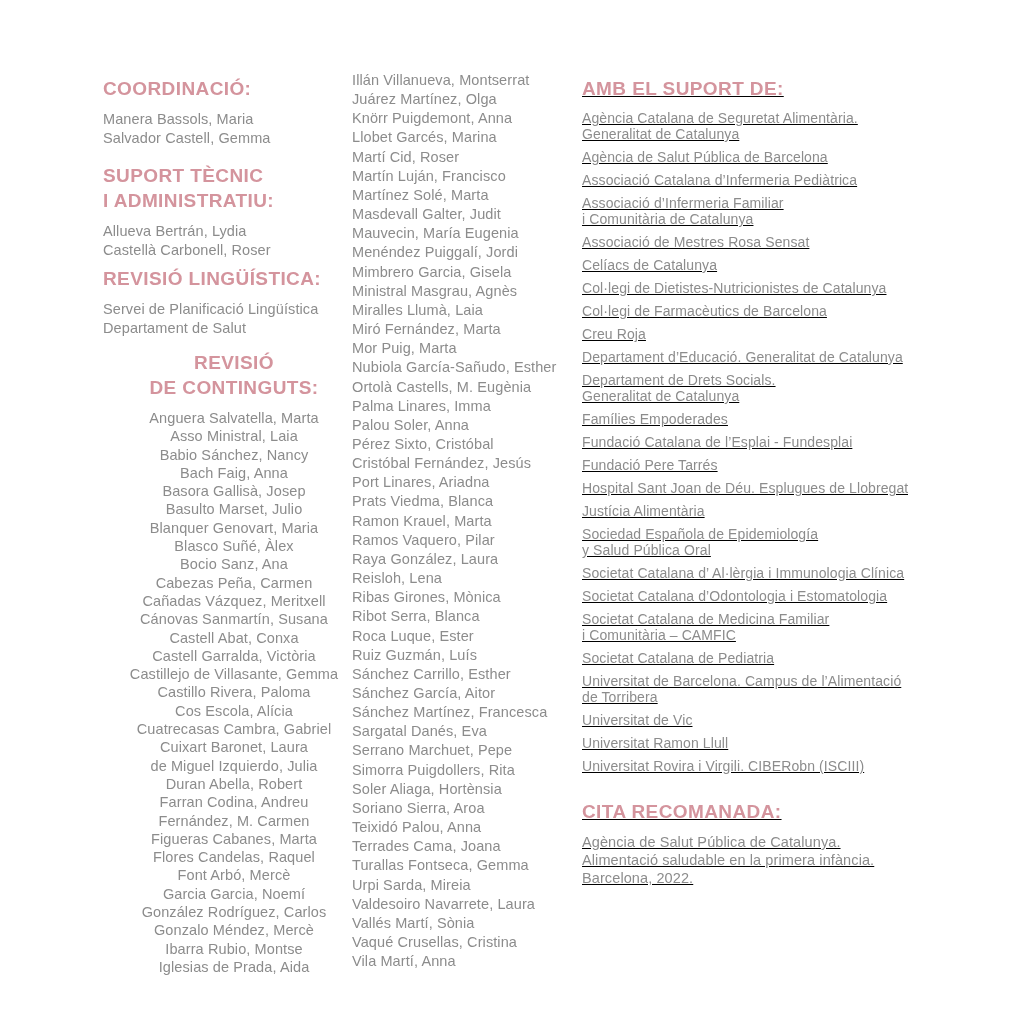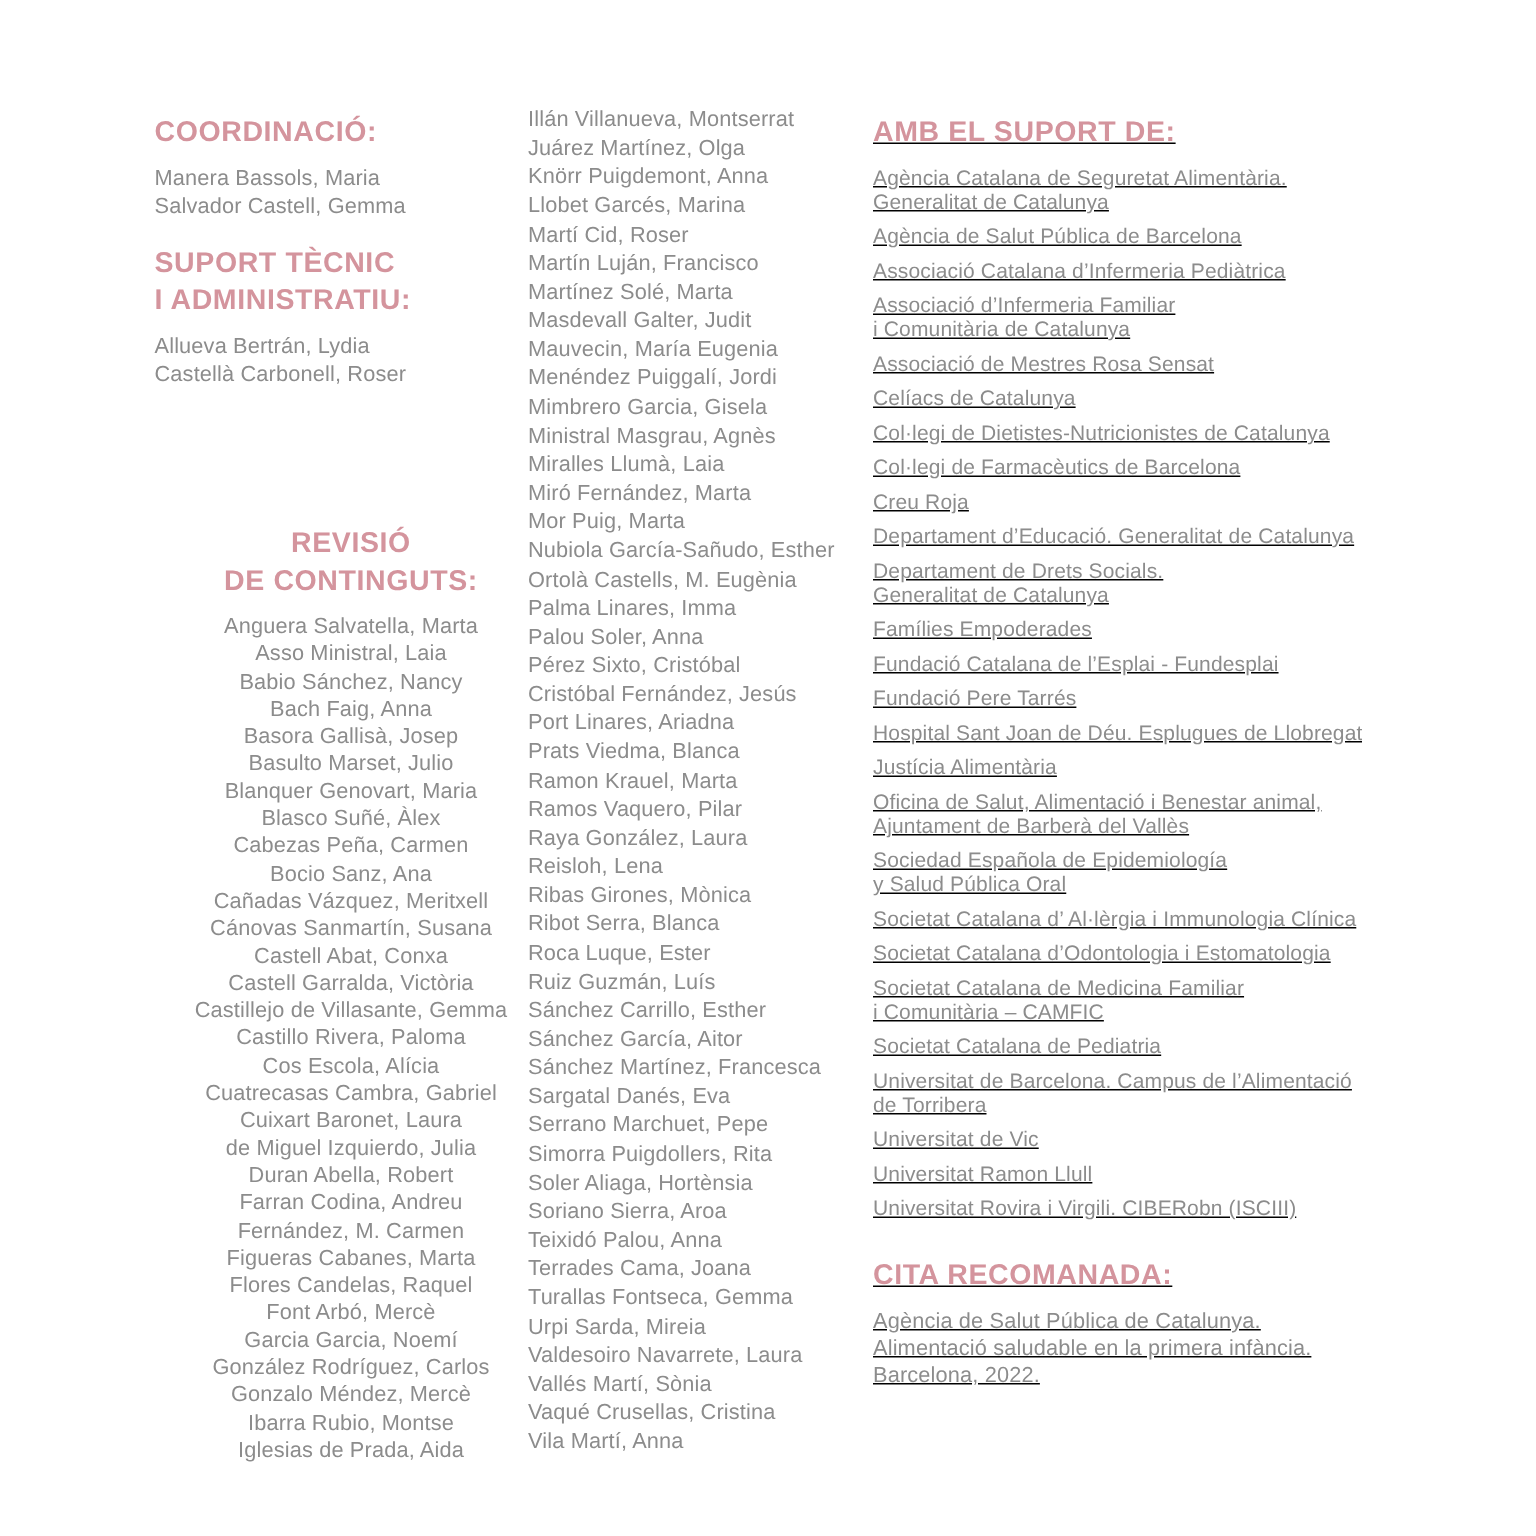--- a/index.html
+++ b/index.html
@@ -48,35 +48,42 @@
 
   <section class="sec sec-1">
     <h3 class="heading">SUPORT TÈCNIC
 I ADMINISTRATIU:</h3>
     <div>
         <div class="body-line">Allueva Bertrán, Lydia</div>
         <div class="body-line">Castellà Carbonell, Roser</div>
       </div>
   </section>
 
+  <section class="sec sec-2">
+    <h3 class="heading">REVISIÓ LINGÜÍSTICA:</h3>
+    <div>
+        <div class="body-line">Servei de Planificació Lingüística</div>
+        <div class="body-line">Departament de Salut</div>
+      </div>
+  </section>
 
   <section class="sec sec-3">
     <h3 class="heading">REVISIÓ
 DE CONTINGUTS:</h3>
     <div>
         <div class="body-line">Anguera Salvatella, Marta</div>
         <div class="body-line">Asso Ministral, Laia</div>
         <div class="body-line">Babio Sánchez, Nancy</div>
         <div class="body-line">Bach Faig, Anna</div>
         <div class="body-line">Basora Gallisà, Josep</div>
         <div class="body-line">Basulto Marset, Julio</div>
         <div class="body-line">Blanquer Genovart, Maria</div>
         <div class="body-line">Blasco Suñé, Àlex</div>
+        <div class="body-line">Bocio Sanz, Ana</div>
         <div class="body-line">Cabezas Peña, Carmen</div>
-        <div class="body-line">Bocio Sanz, Ana</div>
         <div class="body-line">Cañadas Vázquez, Meritxell</div>
         <div class="body-line">Cánovas Sanmartín, Susana</div>
         <div class="body-line">Castell Abat, Conxa</div>
         <div class="body-line">Castell Garralda, Victòria</div>
         <div class="body-line">Castillejo de Villasante, Gemma</div>
         <div class="body-line">Castillo Rivera, Paloma</div>
         <div class="body-line">Cos Escola, Alícia</div>
         <div class="body-line">Cuatrecasas Cambra, Gabriel</div>
         <div class="body-line">Cuixart Baronet, Laura</div>
         <div class="body-line">de Miguel Izquierdo, Julia</div>
@@ -161,22 +168,20 @@
         <div class="support-item">Col·legi de Farmacèutics de Barcelona</div>
         <div class="support-item">Creu Roja</div>
         <div class="support-item">Departament d’Educació. Generalitat de Catalunya</div>
         <div class="support-item">Departament de Drets Socials.
 Generalitat de Catalunya</div>
         <div class="support-item">Famílies Empoderades</div>
         <div class="support-item">Fundació Catalana de l’Esplai - Fundesplai</div>
         <div class="support-item">Fundació Pere Tarrés</div>
         <div class="support-item">Hospital Sant Joan de Déu. Esplugues de Llobregat</div>
         <div class="support-item">Justícia Alimentària</div>
-        <div class="support-item">Oficina de Salut, Alimentació i Benestar animal,
-Ajuntament de Barberà del Vallès</div>
         <div class="support-item">Sociedad Española de Epidemiología
 y Salud Pública Oral</div>
         <div class="support-item">Societat Catalana d’ Al·lèrgia i Immunologia Clínica</div>
         <div class="support-item">Societat Catalana d’Odontologia i Estomatologia</div>
         <div class="support-item">Societat Catalana de Medicina Familiar
 i Comunitària – CAMFIC</div>
         <div class="support-item">Societat Catalana de Pediatria</div>
         <div class="support-item">Universitat de Barcelona. Campus de l’Alimentació
 de Torribera</div>
         <div class="support-item">Universitat de Vic</div>

